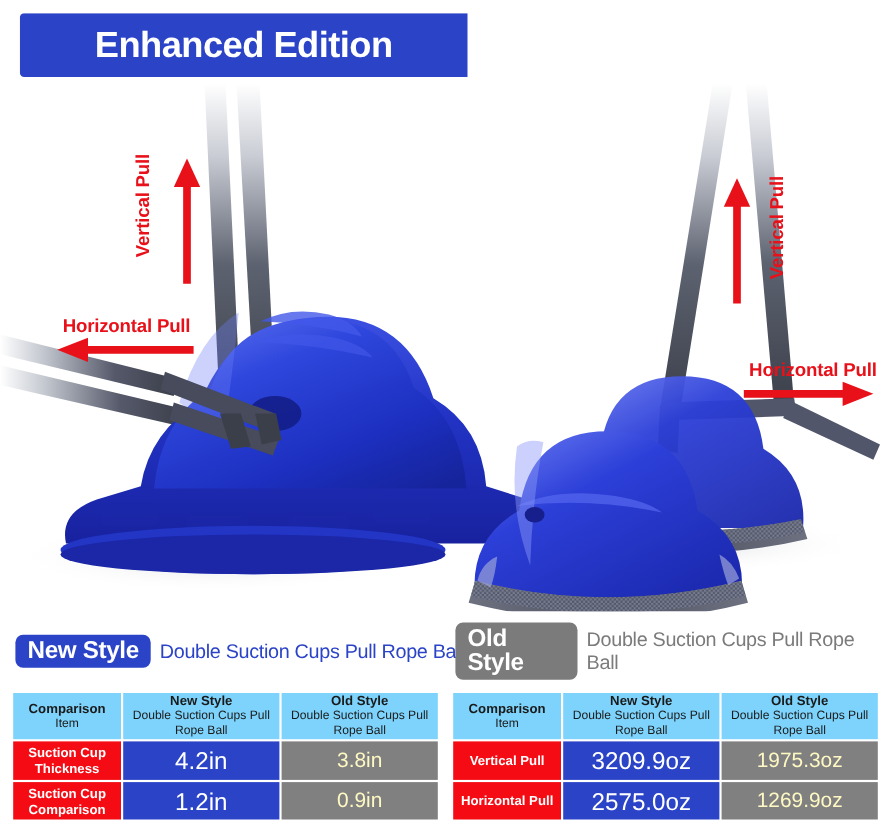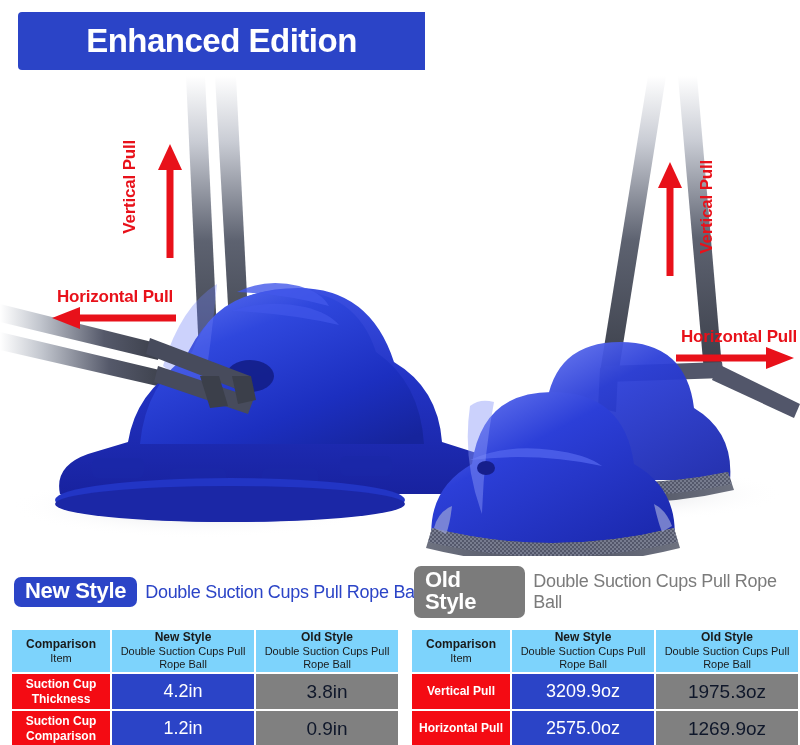--- a/index.html
+++ b/index.html
@@ -154,26 +154,26 @@
     background: #F40B13;
     color: #ffffff;
     font-weight: bold;
     font-size: 12px;
     line-height: 1.2;
     height: 35px;
   }
   .cell-new {
     background: #2B44C7;
     color: #ffffff;
-    font-size: 18px;
+    font-size: 22px;
     height: 35px;
   }
   .cell-old {
     background: #808080;
-    color: #0f172a;
+    color: #fef9c3;
     font-size: 19px;
     height: 35px;
   }
 </style>
 </head>
 <body>
 
 <div class="banner">
   <div class="banner-blue">
     <span class="banner-text">Enhanced Edition</span>

